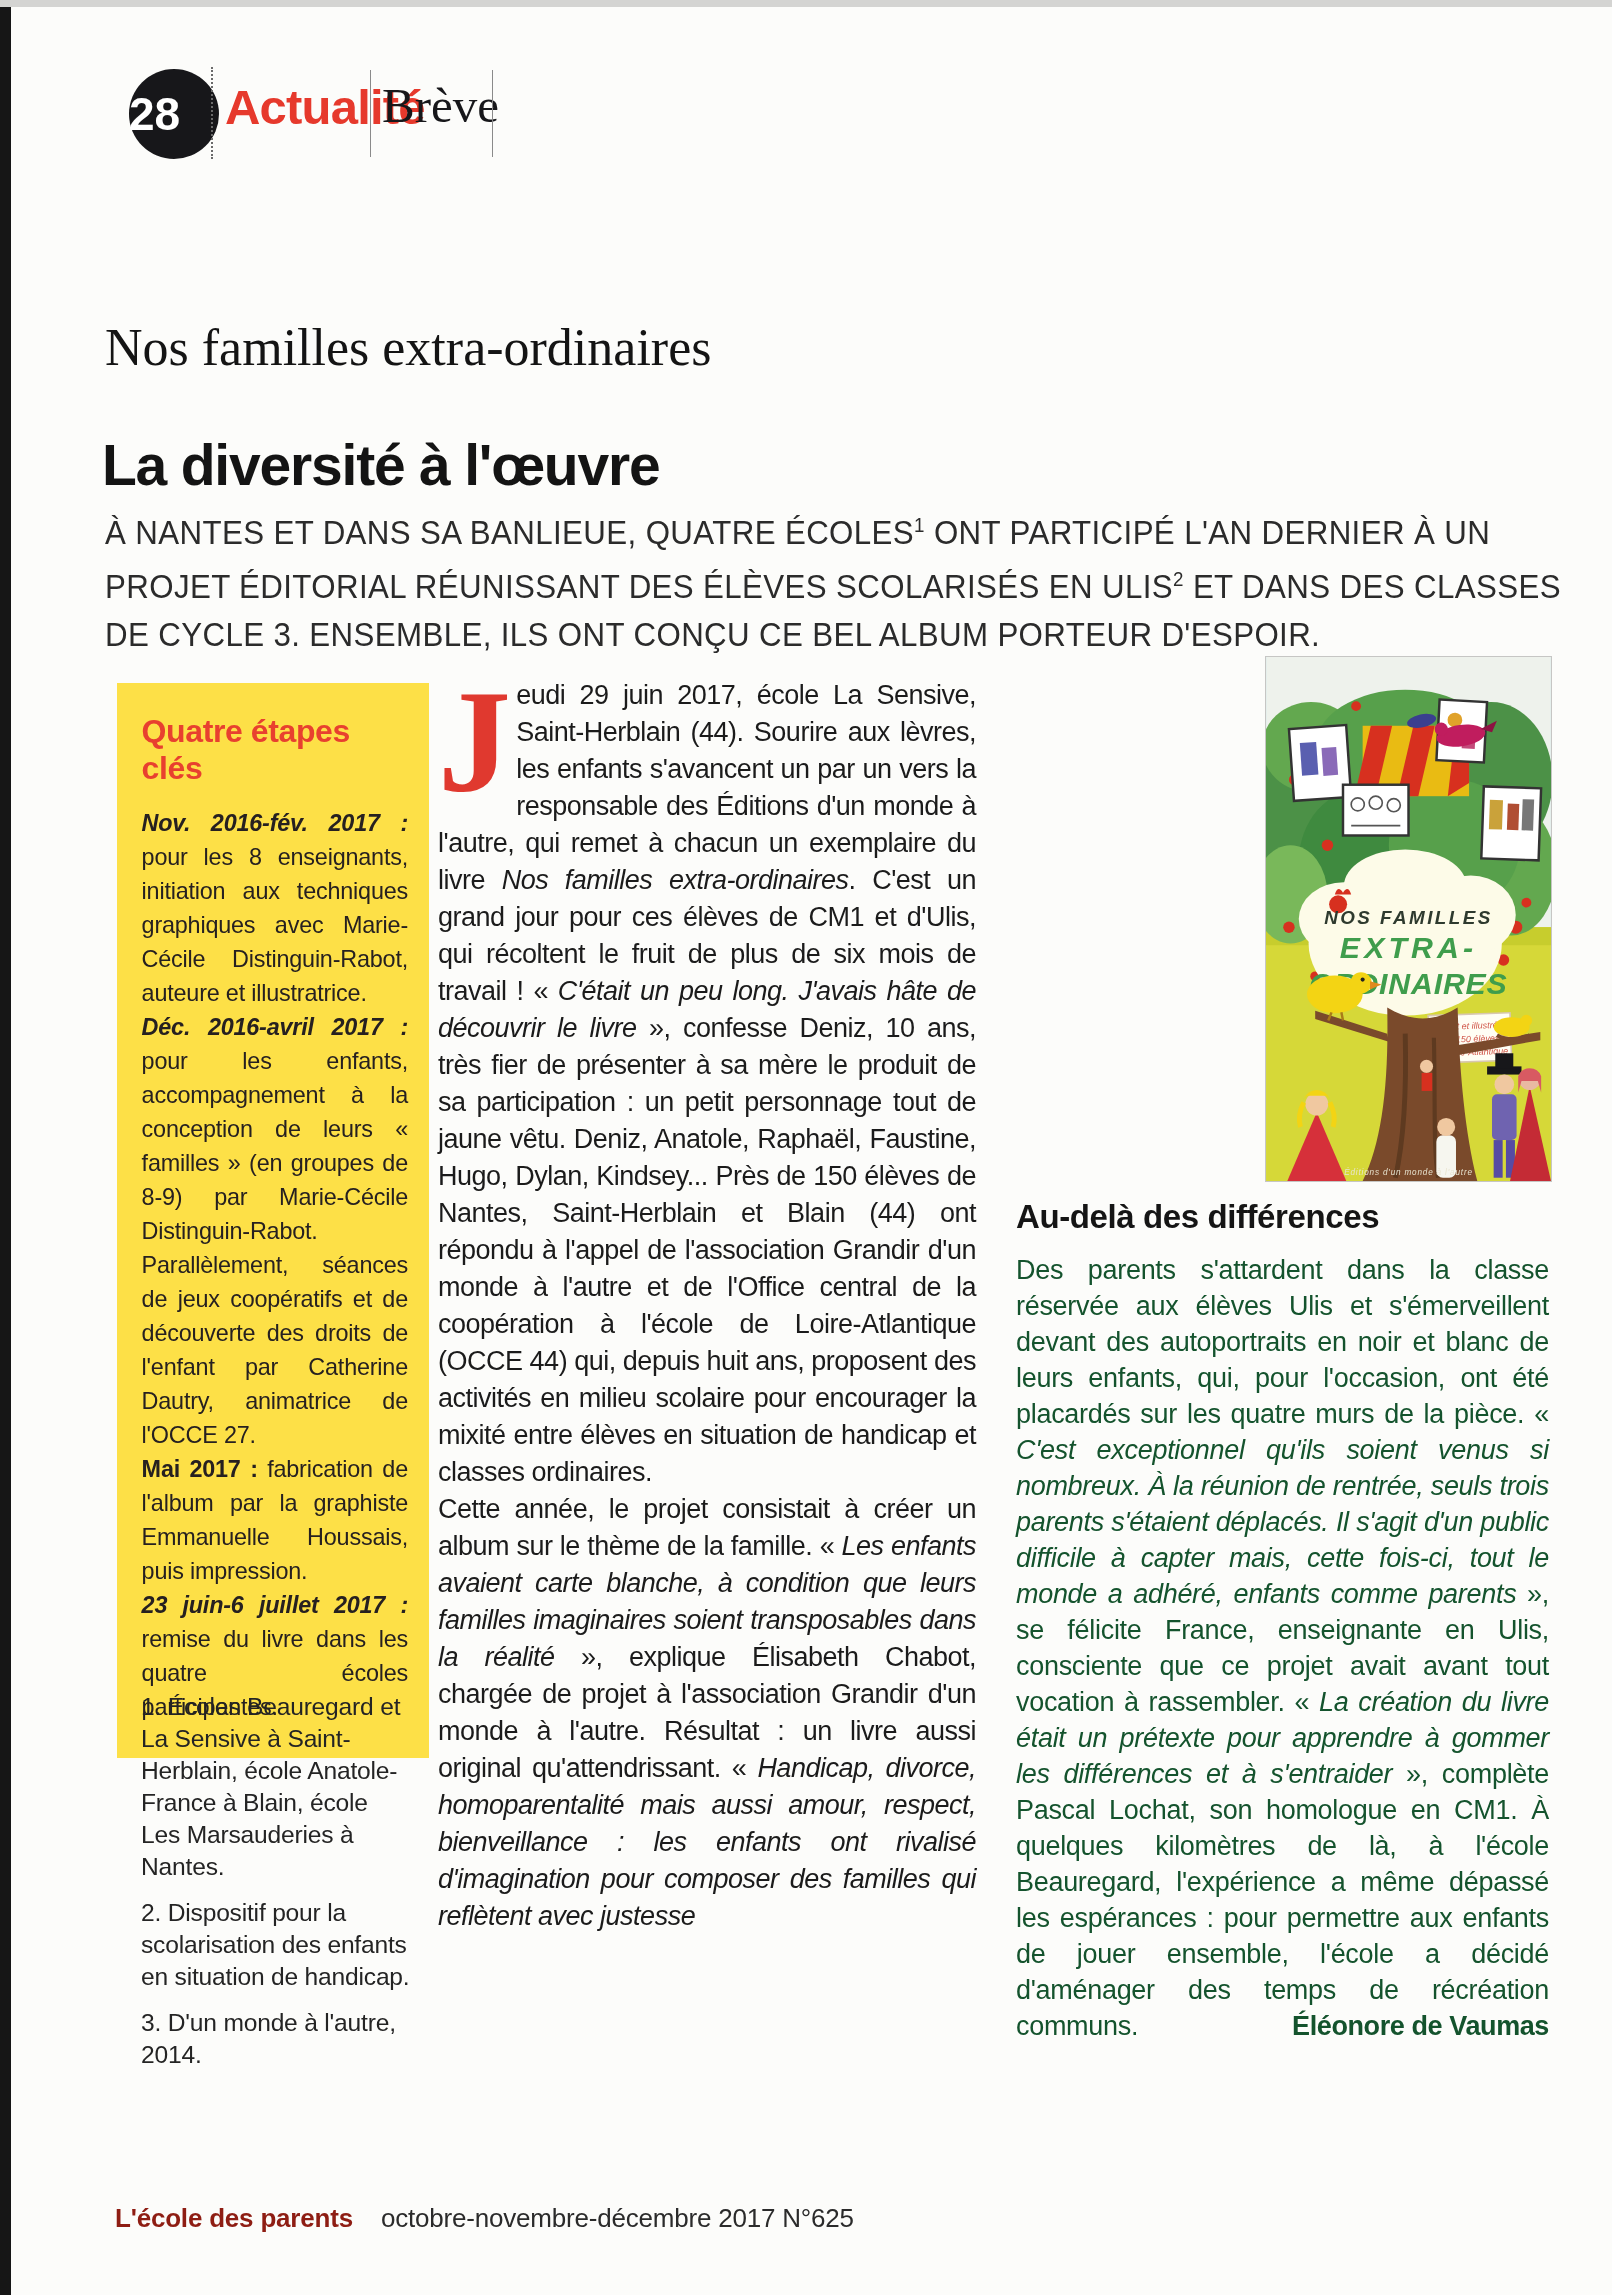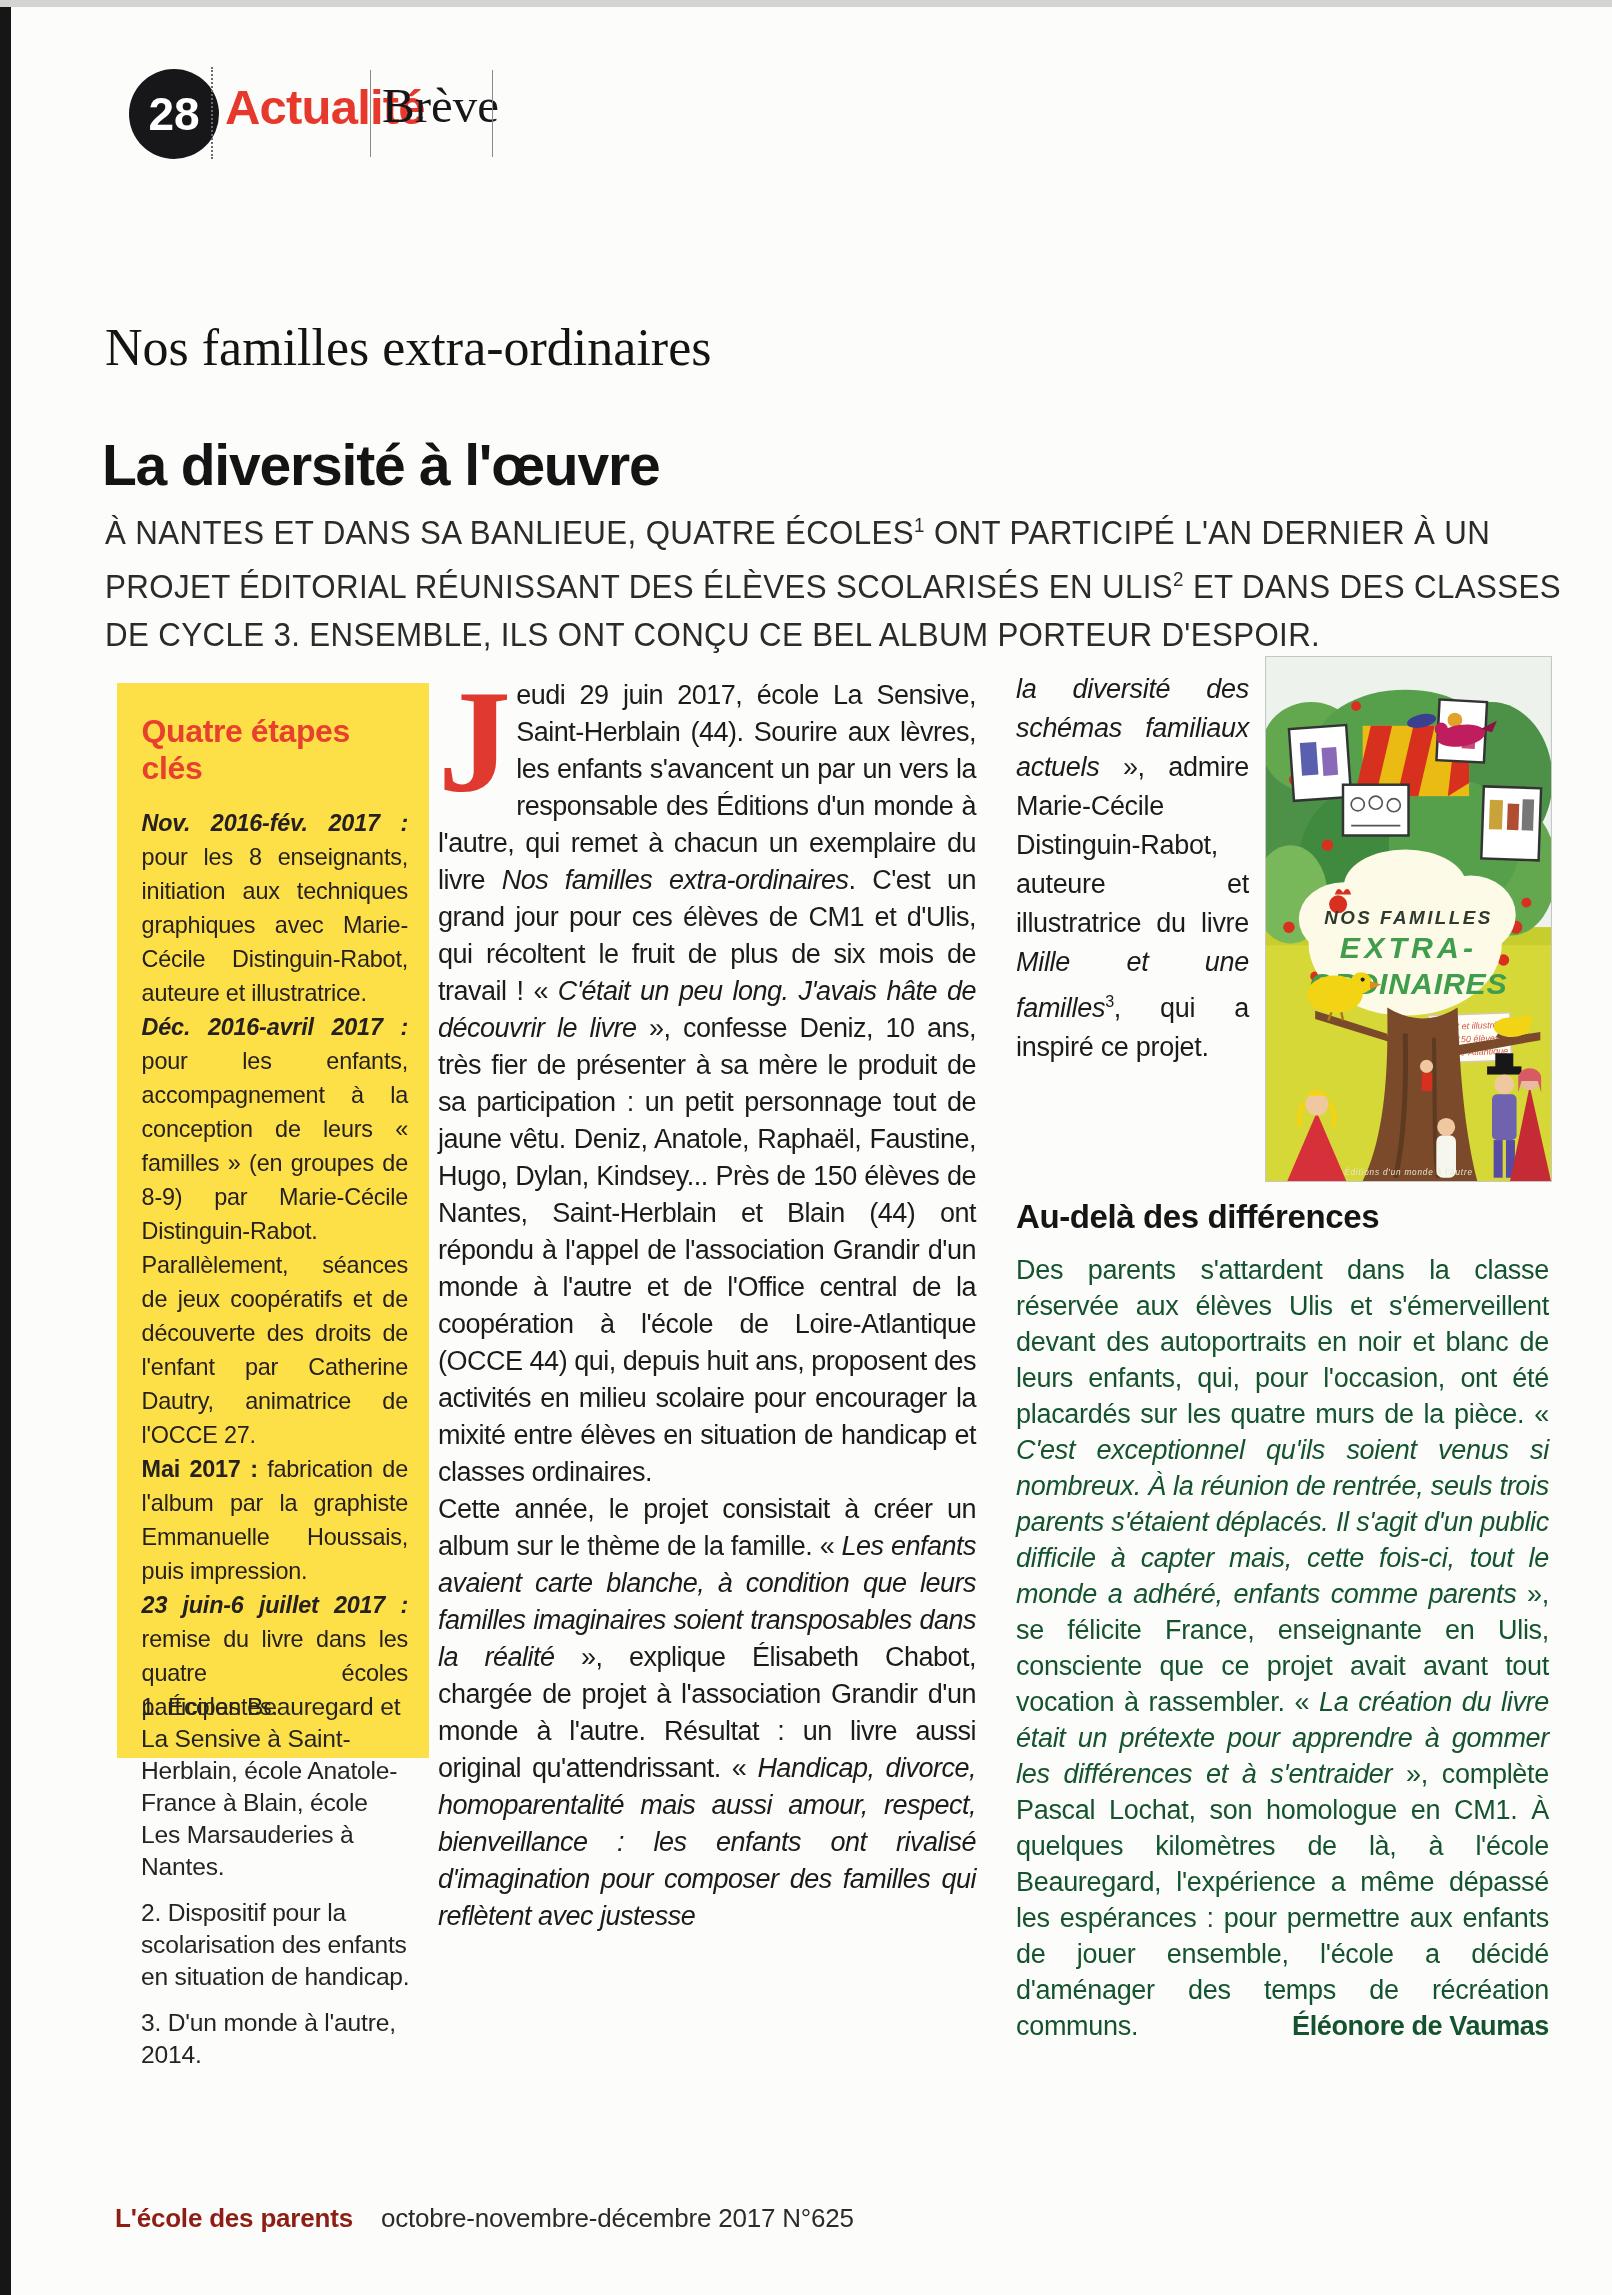--- a/index.html
+++ b/index.html
@@ -7,21 +7,21 @@
     position:relative;width:1613px;height:2295px;margin:0 auto;
     background:#fcfcfa;overflow:hidden;
     font-family:"Liberation Sans","DejaVu Sans",sans-serif;color:#1c1c1c;
   }
   .scan-left{position:absolute;left:0;top:0;width:10.7px;height:2295px;background:#161616;}
   .scan-top{position:absolute;left:0;top:0;width:1613px;height:7.4px;background:#d4d4d2;}
 
   
   .pagenum-circle{
     position:absolute;left:129px;top:69px;width:90px;height:90px;border-radius:50%;
-    background:#17171a;color:#fff;display:flex;align-items:center;justify-content:center;
+    background:#17171a;color:#fff;display:flex;align-items:center;justify-content:flex-start;
     font-size:46px;font-weight:700;
   }
   .hdr-dotted{position:absolute;left:211px;top:67px;height:92px;border-left:2.5px dotted #6a6a6a;}
   .hdr-line{position:absolute;top:70px;height:87px;border-left:1.6px solid #8a8a8a;}
   .hdr-line.l1{left:370px;}
   .hdr-line.l2{left:492px;}
   .section-label{
     position:absolute;left:225px;top:79px;font-size:49px;font-weight:700;
     color:#e6392c;letter-spacing:-0.8px;
   }
@@ -135,21 +135,20 @@
     <div class="fn">2. Dispositif pour la scolarisation des enfants en situation de handicap.</div>
     <div class="fn">3. D'un monde à l'autre, 2014.</div>
   </div>
 
   <div class="colmid">
     <span class="dropcap">J</span>
     <div class="para"><span>eudi 29 juin 2017, école La Sensive, Saint-Herblain (44). Sourire aux lèvres, les enfants s'avancent un par un vers la responsable des Éditions d'un monde à l'autre, qui remet à chacun un exemplaire du livre </span><span style="font-style: italic;">Nos familles extra-ordinaires</span><span>. C'est un grand jour pour ces élèves de CM1 et d'Ulis, qui récoltent le fruit de plus de six mois de travail ! « </span><span style="font-style: italic;">C'était un peu long. J'avais hâte de découvrir le livre</span><span> », confesse Deniz, 10 ans, très fier de présenter à sa mère le produit de sa participation : un petit personnage tout de jaune vêtu. Deniz, Anatole, Raphaël, Faustine, Hugo, Dylan, Kindsey... Près de 150 élèves de Nantes, Saint-Herblain et Blain (44) ont répondu à l'appel de l'association Grandir d'un monde à l'autre et de l'Office central de la coopération à l'école de Loire-Atlantique (OCCE 44) qui, depuis huit ans, proposent des activités en milieu scolaire pour encourager la mixité entre élèves en situation de handicap et classes ordinaires.</span></div>
     <div class="para"><span>Cette année, le projet consistait à créer un album sur le thème de la famille. « </span><span style="font-style: italic;">Les enfants avaient carte blanche, à condition que leurs familles imaginaires soient transposables dans la réalité</span><span> », explique Élisabeth Chabot, chargée de projet à l'association Grandir d'un monde à l'autre. Résultat : un livre aussi original qu'attendrissant. « </span><span style="font-style: italic;">Handicap, divorce, homoparentalité mais aussi amour, respect, bienveillance : les enfants ont rivalisé d'imagination pour composer des familles qui reflètent avec justesse</span></div>
   </div>
 
-  <div class="rtop"><span style="font-style: italic;">la diversité des schémas familiaux actuels</span><span> », admire Marie-Cécile Distinguin-Rabot, auteure et illustratrice du livre </span><span style="font-style: italic;">Mille et une familles</span><sup>3</sup><span>, qui a inspiré ce projet.</span></div>
 
   <div class="book">
     <svg width="285" height="524" viewBox="0 0 348 640">
 
       <rect x="0" y="0" width="348" height="640" fill="#eef2ec"></rect>
       <rect x="0" y="330" width="348" height="310" fill="#d6d838"></rect>
       <rect x="0" y="330" width="348" height="22" fill="#c7cd2d"></rect>
 
       <g>
         <ellipse cx="70" cy="190" rx="85" ry="120" fill="#4c9147"></ellipse>

